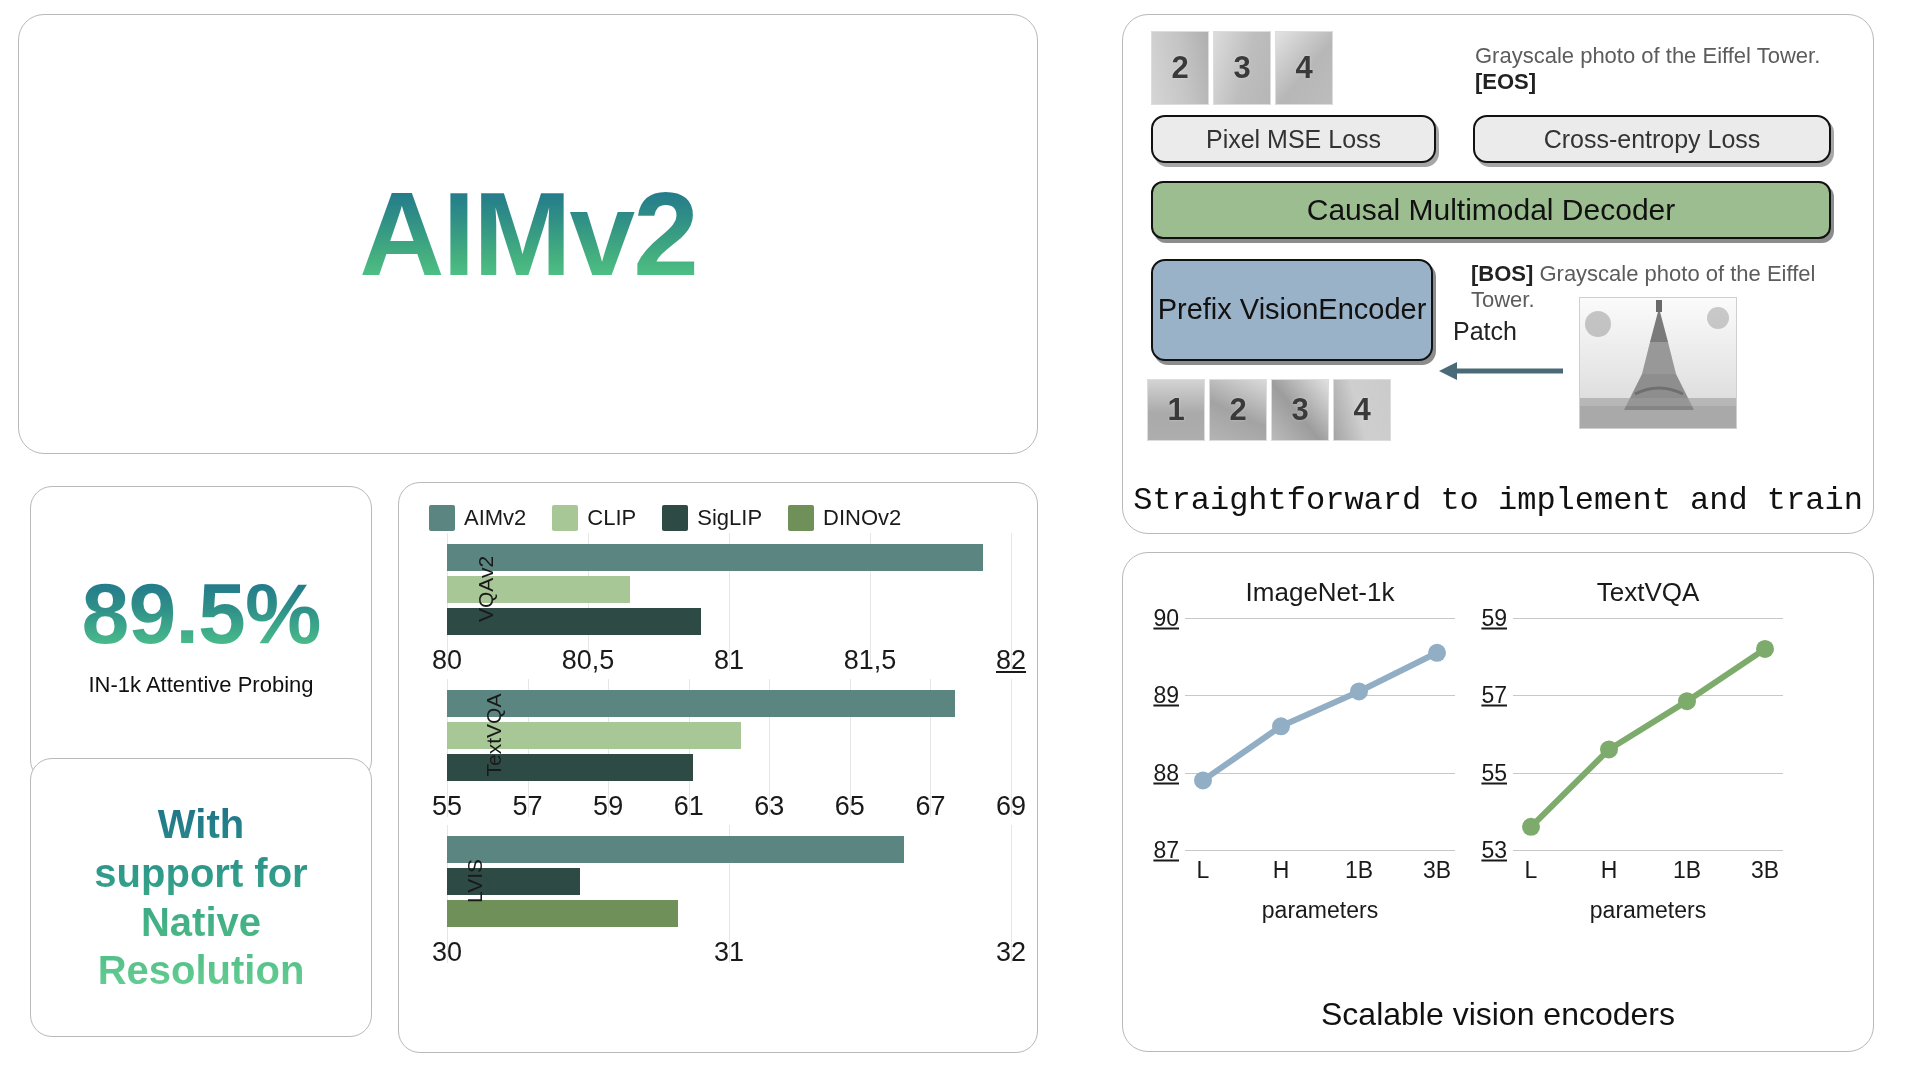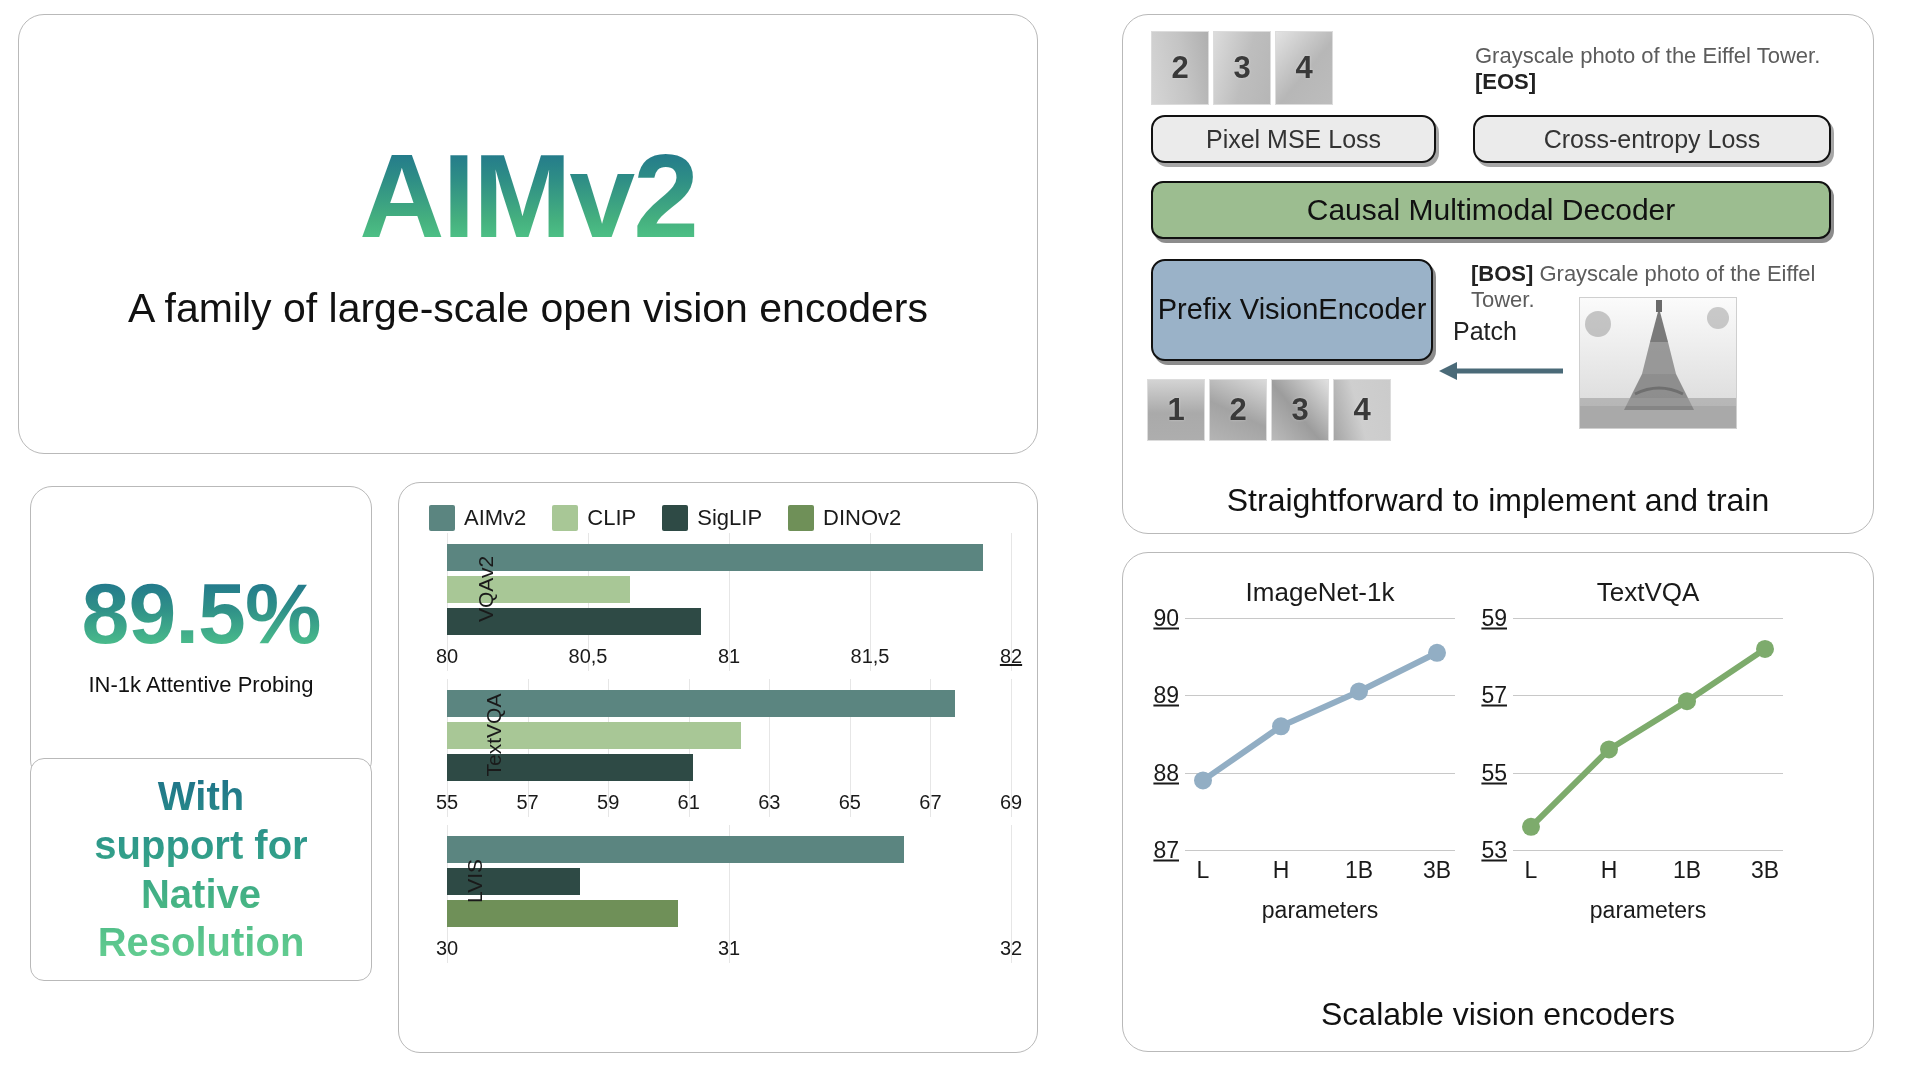--- a/index.html
+++ b/index.html
@@ -39,21 +39,21 @@
     align-items: center; justify-content: center; gap: 16px; }
   .stat-value {
     font-size: 86px; font-weight: 700; letter-spacing: -1px; line-height: 1;
     background: linear-gradient(180deg, #1d6f8e 0%, #2f9088 45%, #52c98c 100%);
     -webkit-background-clip: text; background-clip: text;
     -webkit-text-fill-color: transparent; color: transparent;
   }
   .stat-label { font-size: 22px; color: #111; }
 
   
-  #native { left: 30px; top: 758px; width: 342px; height: 223px; border-radius: 14px; }
+  #native { left: 30px; top: 758px; width: 342px; height: 279px; border-radius: 22px; }
   #native .inner { height: 100%; display: flex; align-items: center; justify-content: center; }
   .native-text {
     font-size: 40px; font-weight: 700; line-height: 1.22; text-align: center;
     background: linear-gradient(180deg, #1d7089 0%, #2f9b8a 38%, #47b584 68%, #68d193 100%);
     -webkit-background-clip: text; background-clip: text;
     -webkit-text-fill-color: transparent; color: transparent;
   }
 
   
   #barcard { left: 398px; top: 482px; width: 640px; height: 571px; border-radius: 22px; }
@@ -70,21 +70,21 @@
           justify-content: center; gap: 5px; }
   .bar { height: 27px; }
   .grp-label {
     position: absolute; left: 6px; top: 50%;
     transform: translateY(-50%) rotate(-90deg);
     transform-origin: center;
     font-size: 21px; color: #1a1a1a; white-space: nowrap;
   }
   .axis { position: relative; height: 42px; margin-left: 48px; margin-right: 26px; }
   .axis-tick { position: absolute; top: 4px; transform: translateX(-50%);
-               font-size: 20px; color: #1a1a1a; }
+               font-size: 27px; color: #1a1a1a; }
 
   
   #diagram { left: 1122px; top: 14px; width: 752px; height: 520px; border-radius: 26px; }
   .diag-inner { position: relative; height: 100%; }
   .patch { position: absolute; background: #c9c9c9; border: 1px solid #dcdcdc;
            display: flex; align-items: center; justify-content: center;
            font-size: 31px; font-weight: 700; color: #3a3a3a;
            overflow: hidden; }
   .patch .ph { position: absolute; inset: 0; opacity: .95; }
   .patch span { position: relative; z-index: 2; text-shadow: 0 0 3px rgba(255,255,255,.35); }
@@ -104,21 +104,21 @@
   .block-blue {
     position: absolute; background: #9ab2c8; border: 2px solid #111;
     border-radius: 14px; display: flex; flex-direction: row;
     align-items: center; justify-content: center; line-height: 1.35;
     font-size: 29px; color: #111;
     box-shadow: 3px 4px 0 rgba(0,0,0,.45);
   }
   .cap-text { position: absolute; font-size: 22px; color: #5c5c5c; }
   .cap-text b { color: #222; font-weight: 700; }
   .diag-caption { position: absolute; left: 0; right: 0; bottom: 14px;
-                  text-align: center; font-size: 32px; color: #111; }
+                  text-align: center; font-size: 32px; color: #111; font-family: Liberation Mono, monospace; }
   .eiffel { position: absolute; border: 1px solid #cfcfcf; overflow: hidden; }
   .patch-label { position: absolute; font-size: 25px; color: #222; }
   .arrow-wrap { position: absolute; }
 
   
   #lines { left: 1122px; top: 552px; width: 752px; height: 500px; border-radius: 26px; }
   .lines-inner { position: relative; height: 100%; }
   .lc { position: absolute; top: 24px; }
   .lc-title { text-align: center; font-size: 26px; color: #1a1a1a; margin-bottom: 10px; }
   .lc-plot { position: relative; }
@@ -133,21 +133,20 @@
                    text-align: center; font-size: 32px; color: #111; }
 </style>
 </head>
 <body>
 
 <div class="page">
 
   <div class="card" id="hero">
     <div class="inner">
       <div class="hero-title">AIMv2</div>
-      <div class="hero-sub">A family of large-scale open vision encoders</div>
     </div>
   </div>
 
   <div class="card" id="stat">
     <div class="inner">
       <div class="stat-value">89.5%</div>
       <div class="stat-label">IN-1k Attentive Probing</div>
     </div>
   </div>
 

